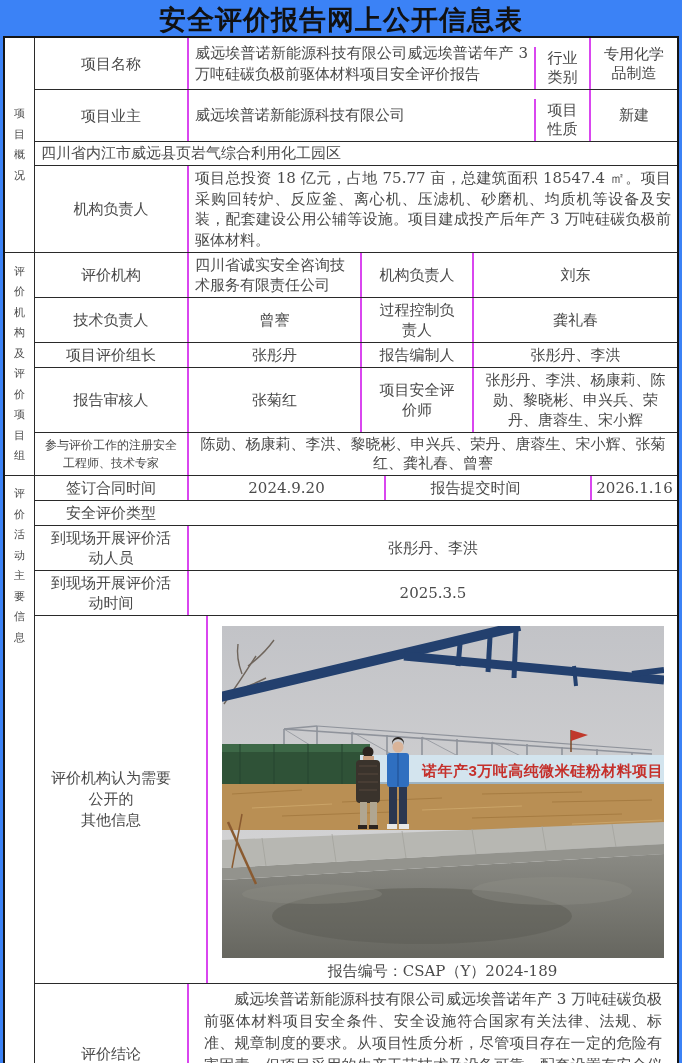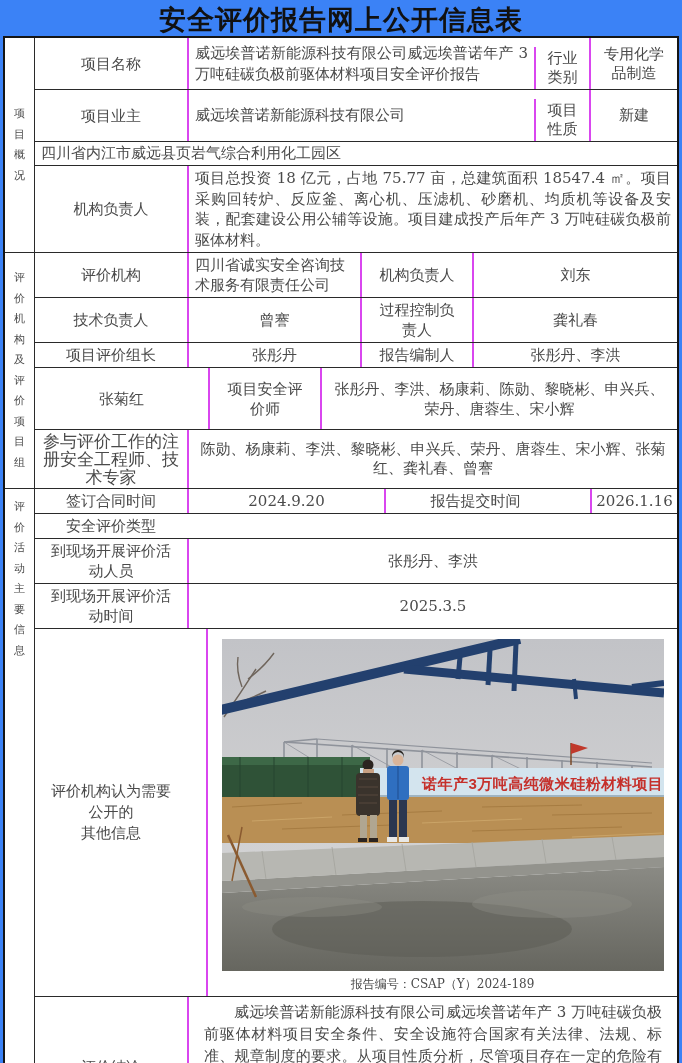--- a/index.html
+++ b/index.html
@@ -19,40 +19,40 @@
   .band-label{width:17px;font-size:11px;line-height:20.5px;word-break:break-all;
     text-align:center;color:#4a4a4a;}
   .rows{flex:1;display:flex;flex-direction:column;min-width:0;}
   .row{display:flex;align-items:stretch;box-sizing:border-box;}
   .row + .row{border-top:1px solid #2a2a2a;}
   .cell{box-sizing:border-box;display:flex;align-items:center;justify-content:center;
     font-size:15px;color:#4a4a4a;text-align:center;padding:2px 6px;min-width:0;}
   .cell + .cell{border-left:2px solid #d946ef;}
   .lab{flex:0 0 152px;width:152px;line-height:20px;}
   .lab.wrap8{padding:2px 14px;}
-  .lab.small{font-size:17px;padding:2px 6px;line-height:18px;}
+  .lab.small{font-size:12px;padding:2px 6px;line-height:18px;}
   .left{justify-content:flex-start;text-align:left;}
   .just{display:block;text-align:justify;line-height:20.5px;}
   .grow{flex:1;}
   
   .s1-val{flex:0 0 347px;width:347px;}
   .s1-sub{flex:0 0 55px;width:55px;line-height:19px;padding:2px 8px;margin-top:9px;}
   .s1-subval{flex:1;line-height:19px;padding:2px 10px;}
   
   .s2-val{flex:0 0 173px;width:173px;line-height:20px;}
   .s2-sub{flex:0 0 112px;width:112px;line-height:20px;padding:2px 16px;}
   .s2-subval{flex:1;line-height:20px;padding:2px 6px;}
   
   .c-val{flex:0 0 197px;width:197px;}
   .c-sub{flex:0 0 181px;width:181px;}
   .c-subval{flex:1;margin-left:25px;}
   .multi-line span{display:block;line-height:21px;}
   .photo-cell{flex:1;flex-direction:column;justify-content:flex-start;padding:10px 0 2px 0;margin-left:19px;}
   .photo-frame{width:442px;height:332px;display:block;}
-  .photo-caption{margin-top:3px;font-size:12px;color:#4a4a4a;text-align:center;line-height:20px;}
+  .photo-caption{margin-top:3px;font-size:15px;color:#4a4a4a;text-align:center;line-height:20px;}
   .concl{display:block;text-align:justify;line-height:22px;font-size:15px;
     padding:2px 9px;text-indent:2em;}
   .r1{min-height:43px;} .r2{min-height:42px;} .r3{min-height:23px;} .r4{min-height:82px;}
   .r5{min-height:42px;} .r6{min-height:41px;} .r7{min-height:25px;} .r8{min-height:62px;}
   .r9{min-height:38px;} .r10{min-height:22px;} .r11{min-height:20px;} .r12{min-height:39px;}
   .r13{min-height:39px;} .r14{min-height:362px;} .r15{min-height:131px;}
 </style>
 </head>
 <body>
 
@@ -110,20 +110,21 @@
           <div class="cell s2-sub">过程控制负责人</div>
           <div class="cell s2-subval">龚礼春</div>
         </div>
         <div class="row r7">
           <div class="cell lab">项目评价组长</div>
           <div class="cell s2-val">张彤丹</div>
           <div class="cell s2-sub">报告编制人</div>
           <div class="cell s2-subval">张彤丹、李洪</div>
         </div>
         <div class="row r8">
+          <div class="cell lab">报告审核人</div>
           <div class="cell s2-val">张菊红</div>
           <div class="cell s2-sub">项目安全评价师</div>
           <div class="cell s2-subval">张彤丹、李洪、杨康莉、陈勋、黎晓彬、申兴兵、荣丹、唐蓉生、宋小辉</div>
         </div>
         <div class="row r9">
           <div class="cell lab small">参与评价工作的注册安全工程师、技术专家</div>
           <div class="cell grow">陈勋、杨康莉、李洪、黎晓彬、申兴兵、荣丹、唐蓉生、宋小辉、张菊红、龚礼春、曾謇</div>
         </div>
       </div>
     </div>

